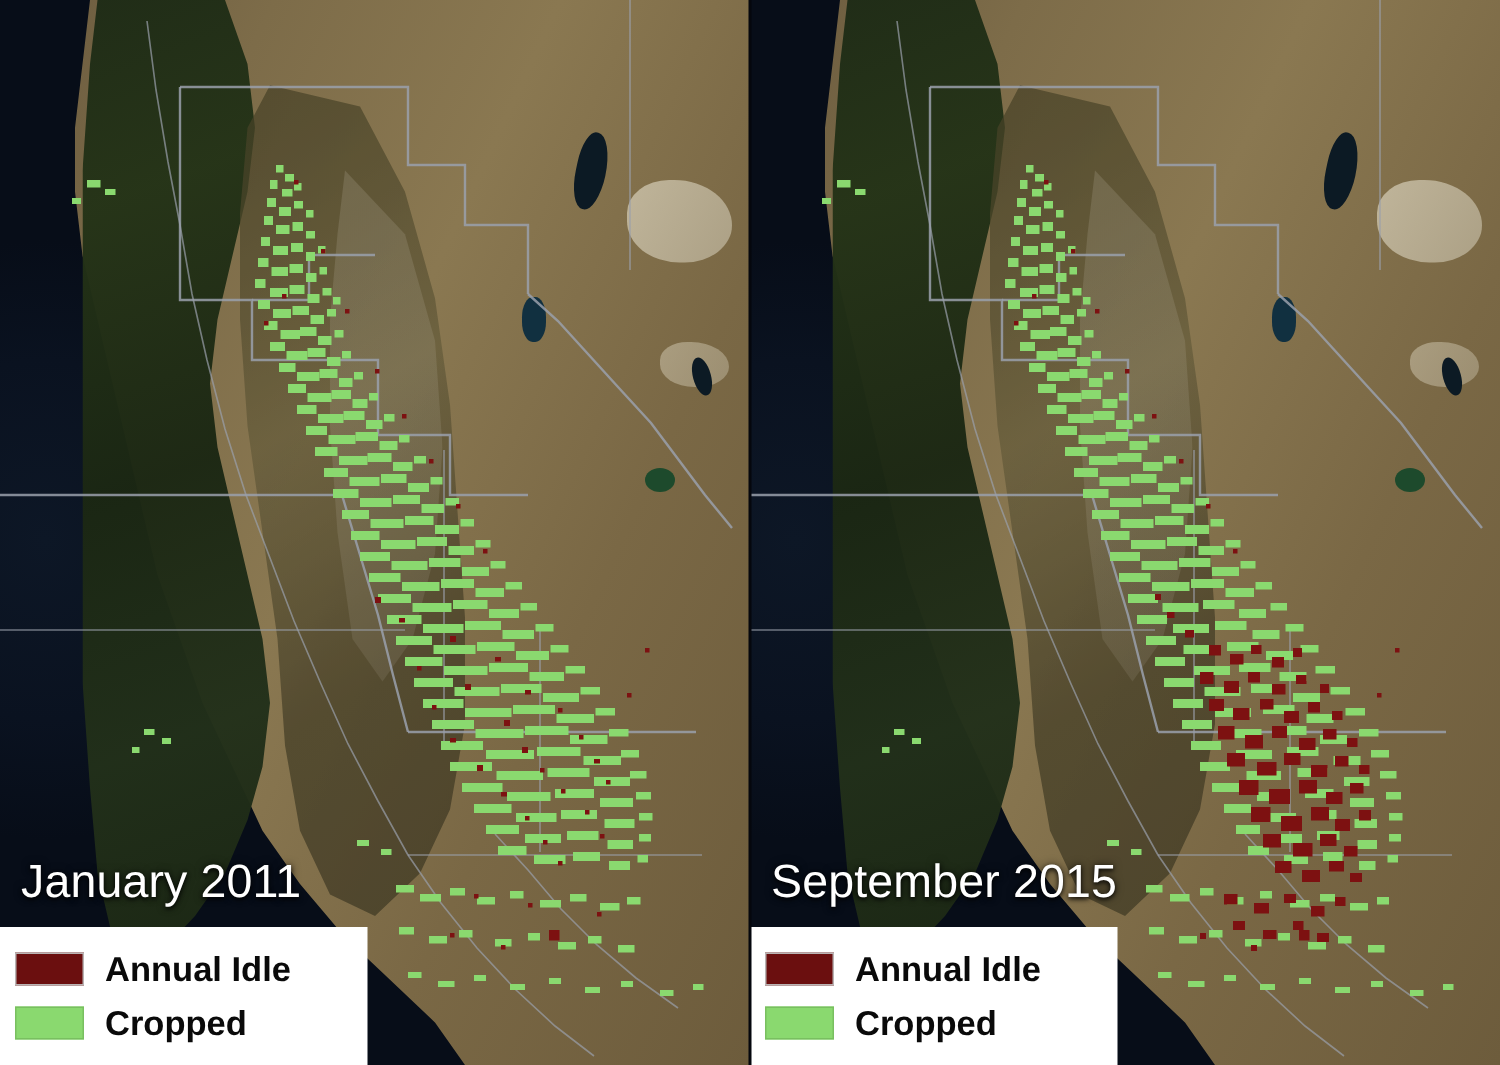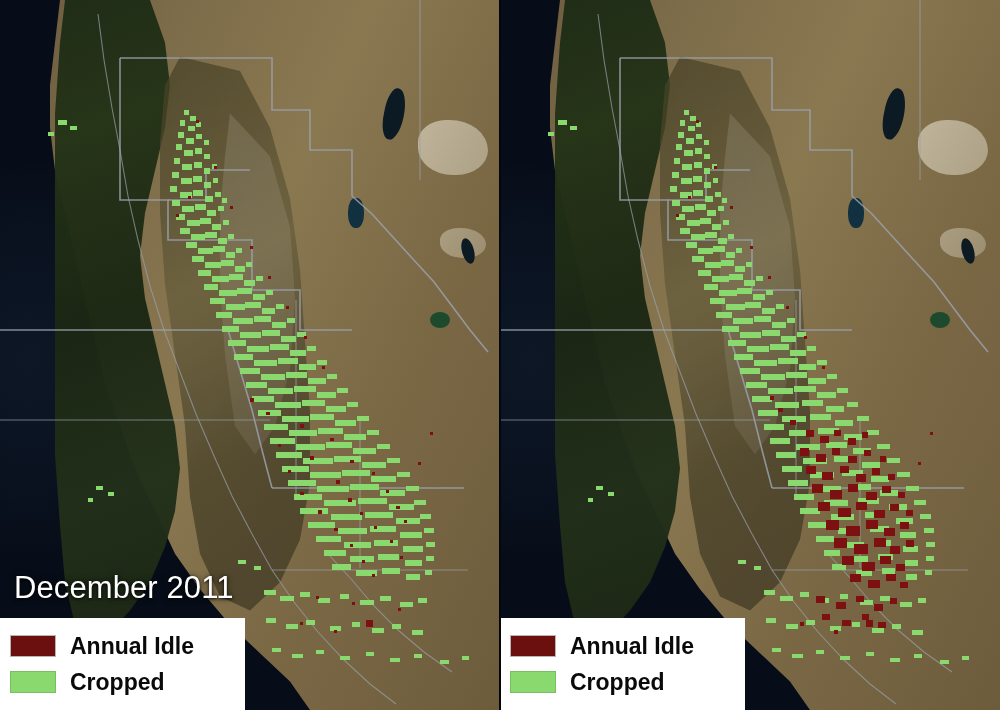--- a/index.html
+++ b/index.html
@@ -396,21 +396,21 @@
           <i class="id" style="left: 352px; top: 602px; width: 3px; height: 3px;"></i>
           <i class="id" style="left: 398px; top: 608px; width: 3px; height: 3px;"></i>
           <i class="id" style="left: 366px; top: 620px; width: 7px; height: 7px;"></i>
           <i class="id" style="left: 300px; top: 622px; width: 3px; height: 3px;"></i>
           <i class="id" style="left: 334px; top: 630px; width: 3px; height: 3px;"></i>
           <i class="id" style="left: 430px; top: 432px; width: 3px; height: 3px;"></i>
           <i class="id" style="left: 418px; top: 462px; width: 3px; height: 3px;"></i>
         </div>
     </div>
 
-    <div class="panel-title">December 2011</div>
+    <div class="panel-title">January 2011</div>
 
     <div class="legend">
       <div class="legend-row">
         <span class="swatch idle"></span>
         <span class="legend-label">Annual Idle</span>
       </div>
       <div class="legend-row">
         <span class="swatch cropped"></span>
         <span class="legend-label">Cropped</span>
       </div>
@@ -723,20 +723,21 @@
           <i class="id" style="left: 300px; top: 622px; width: 4px; height: 4px;"></i>
           <i class="id" style="left: 334px; top: 630px; width: 4px; height: 4px;"></i>
           <i class="id" style="left: 430px; top: 432px; width: 3px; height: 3px;"></i>
           <i class="id" style="left: 418px; top: 462px; width: 3px; height: 3px;"></i>
           <i class="id" style="left: 290px; top: 420px; width: 6px; height: 5px;"></i>
           <i class="id" style="left: 278px; top: 408px; width: 5px; height: 4px;"></i>
           <i class="id" style="left: 270px; top: 396px; width: 4px; height: 4px;"></i>
         </div>
     </div>
 
+    <div class="panel-title">September 2015</div>
 
     <div class="legend">
       <div class="legend-row">
         <span class="swatch idle"></span>
         <span class="legend-label">Annual Idle</span>
       </div>
       <div class="legend-row">
         <span class="swatch cropped"></span>
         <span class="legend-label">Cropped</span>
       </div>

